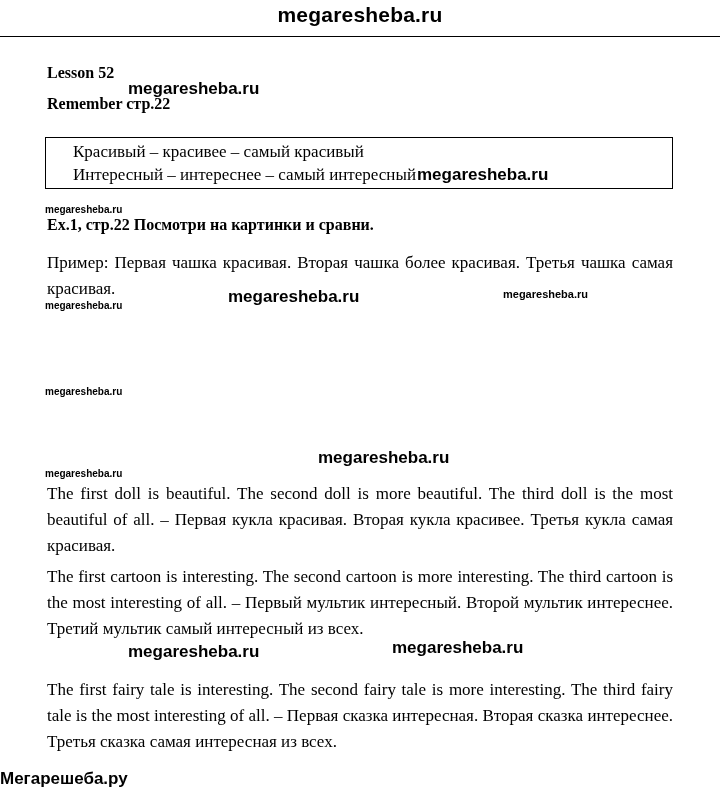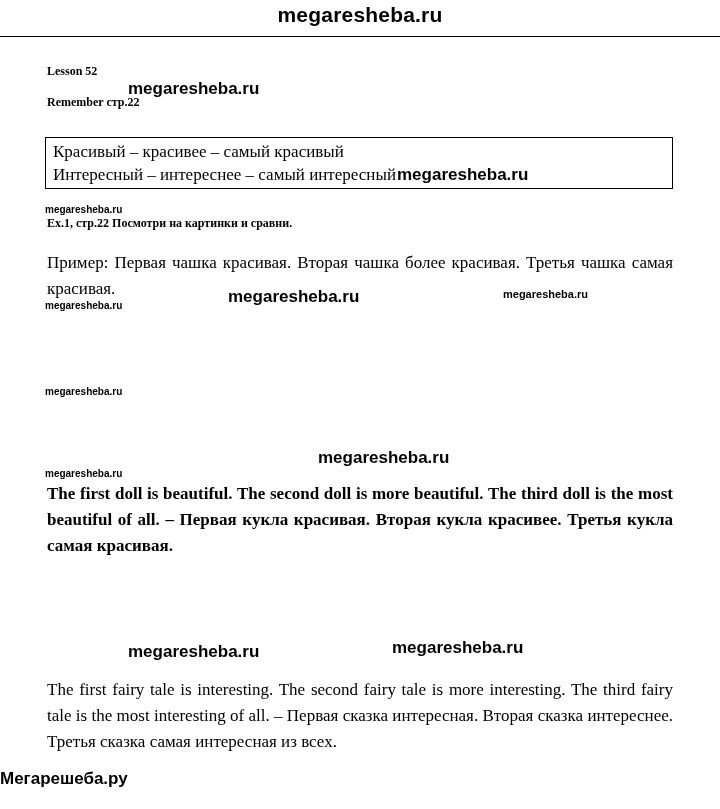--- a/index.html
+++ b/index.html
@@ -16,32 +16,32 @@
   .site-top {
     position:absolute; top:3px; left:0; width:100%;
     text-align:center;
     font-family:"Liberation Sans", sans-serif;
     font-weight:bold; font-size:21px; letter-spacing:0.2px;
   }
   .top-rule {
     position:absolute; top:36px; left:0; width:720px; height:0;
     border:none; border-top:1.5px solid #000;
   }
-  .h-bold { position:absolute; left:47px; font-weight:bold; font-size:12px; white-space:nowrap; }
+  .h-bold { position:absolute; left:47px; font-weight:bold; font-size:16px; white-space:nowrap; }
   .lesson-title   { top:64px; }
   .remember-title { top:95px; }
   .ex-title       { top:216px; }
 
   .rule-box {
     position:absolute; left:45px; top:137px; width:628px;
     border:1.5px solid #000;
     padding:2px 7px;
     font-size:17px; line-height:23px;
   }
-  .rule-line { white-space:nowrap; }
+  .rule-line { white-space:nowrap;margin-left:20px; }
 
   .wm {
     font-family:"Liberation Sans", sans-serif;
     font-weight:bold; color:#000; white-space:nowrap;
   }
   .wm-abs { position:absolute; }
   .wm-lg { font-size:17px; }
   .wm-sm { font-size:10px; }
   .wm-md { font-size:11px; }
   .wm-lesson   { left:128px; top:79px; }
@@ -57,21 +57,21 @@
   .wm-inline   { margin-left:1px; }
 
   .para {
     position:absolute; left:47px; width:626px;
     font-size:17px; line-height:26px;
     text-align:justify;
   }
   .para-example { top:250px; }
   .para-bird    { top:314px; }
   .para-fish    { top:399px; }
-  .para-doll    { top:481px;font-weight:bold; }
+  .para-doll    { top:481px; }
   .para-cartoon { top:564px; }
   .para-fairy   { top:677px; }
 
   .site-bottom {
     position:absolute; top:769px; left:0; width:100%;
     text-align:left;
     font-family:"Liberation Sans", sans-serif;
     font-weight:bold; font-size:17px;
   }
 </style>
@@ -101,20 +101,21 @@
   <span class="wm wm-md wm-abs wm-ex-small">megaresheba.ru</span>
 
   <span class="wm wm-sm wm-abs wm-bird">megaresheba.ru</span>
 
   <span class="wm wm-sm wm-abs wm-fish">megaresheba.ru</span>
   <span class="wm wm-lg wm-abs wm-fish-bold">megaresheba.ru</span>
 
   <span class="wm wm-sm wm-abs wm-doll">megaresheba.ru</span>
   <p class="para para-doll">The first doll is beautiful. The second doll is more beautiful. The third doll is the most beautiful of all. – Первая кукла красивая. Вторая кукла красивее. Третья кукла самая красивая.</p>
 
+  <p class="para para-cartoon">The first cartoon is interesting. The second cartoon is more interesting. The third cartoon is the most interesting of all. – Первый мультик интересный. Второй мультик интереснее. Третий мультик самый интересный из всех.</p>
   <span class="wm wm-lg wm-abs wm-cart-1">megaresheba.ru</span>
   <span class="wm wm-lg wm-abs wm-cart-2">megaresheba.ru</span>
 
   <p class="para para-fairy">The first fairy tale is interesting. The second fairy tale is more interesting. The third fairy tale is the most interesting of all. – Первая сказка интересная. Вторая сказка интереснее. Третья сказка самая интересная из всех.</p>
 
   <div class="site-bottom">Мегарешеба.ру</div>
 
 </div>
 
 </body></html>

